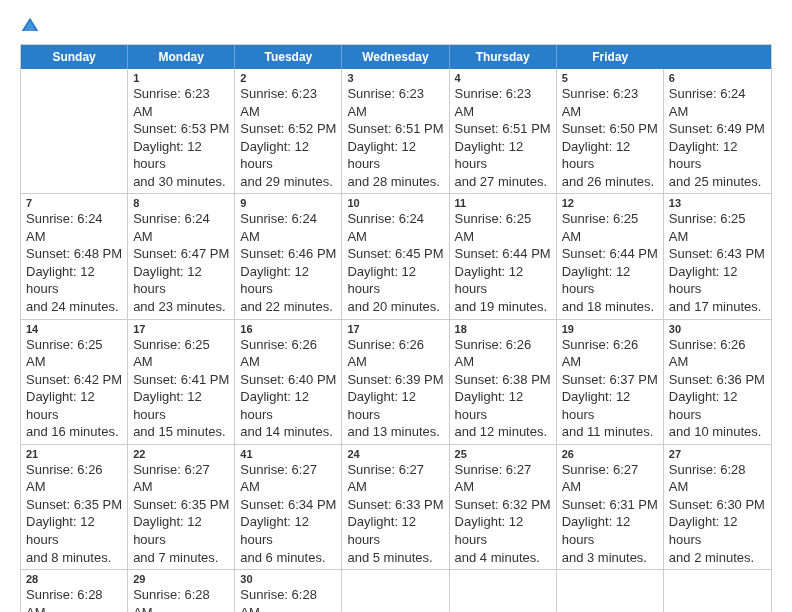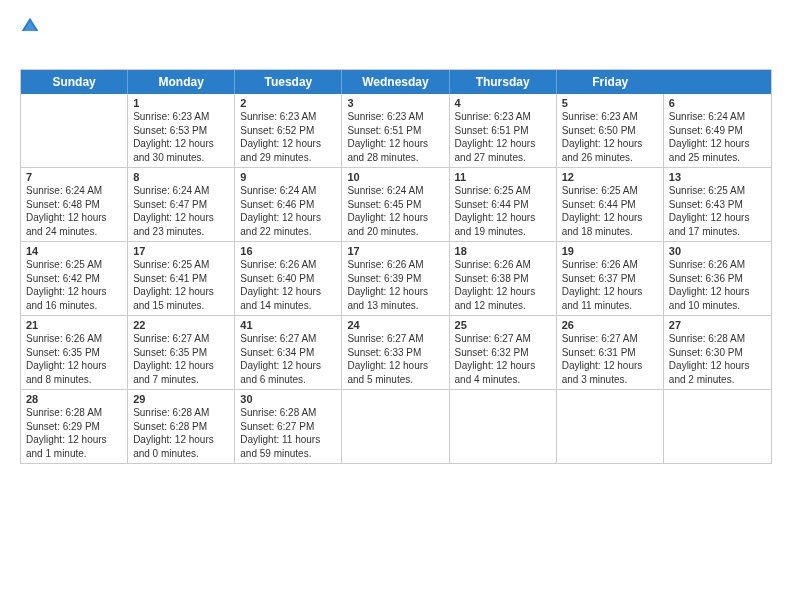--- a/index.html
+++ b/index.html
@@ -9,21 +9,20 @@
       font-family: Arial, sans-serif;
       background: #fff;
       overflow: hidden;
     }
     .page {
       width: 792px;
       height: 455px;
       padding: 16px 20px 10px 20px;
       display: flex;
       flex-direction: column;
-      gap: 25px;
     }
     .header {
       display: flex;
       align-items: flex-start;
       justify-content: space-between;
       margin-bottom: 8px;
     }
     .logo {
       display: flex;
       align-items: center;
@@ -103,21 +102,21 @@
     }
     .cal-cell:last-child { border-right: none; }
     .cal-cell.empty { background: #fff; }
     .day-num {
       font-size: 11px;
       font-weight: bold;
       display: block;
       margin-bottom: 1px;
     }
     .day-info {
-      font-size: 10px;
+      font-size: 13px;
       line-height: 1.35;
       color: #333;
     }
   </style>
 </head>
 <body>
 
 <div class="page">
   <div class="header">
     <div class="logo">

